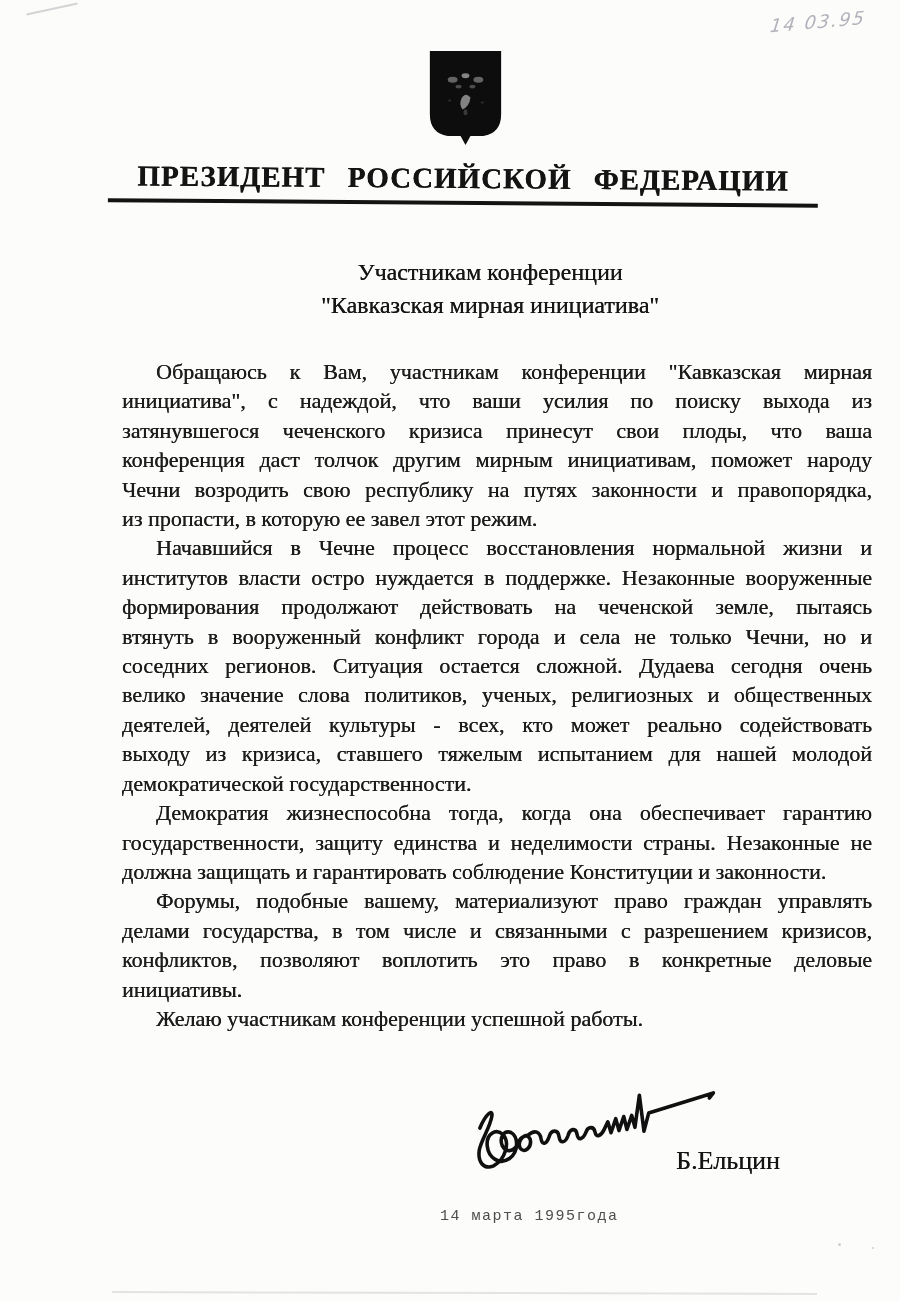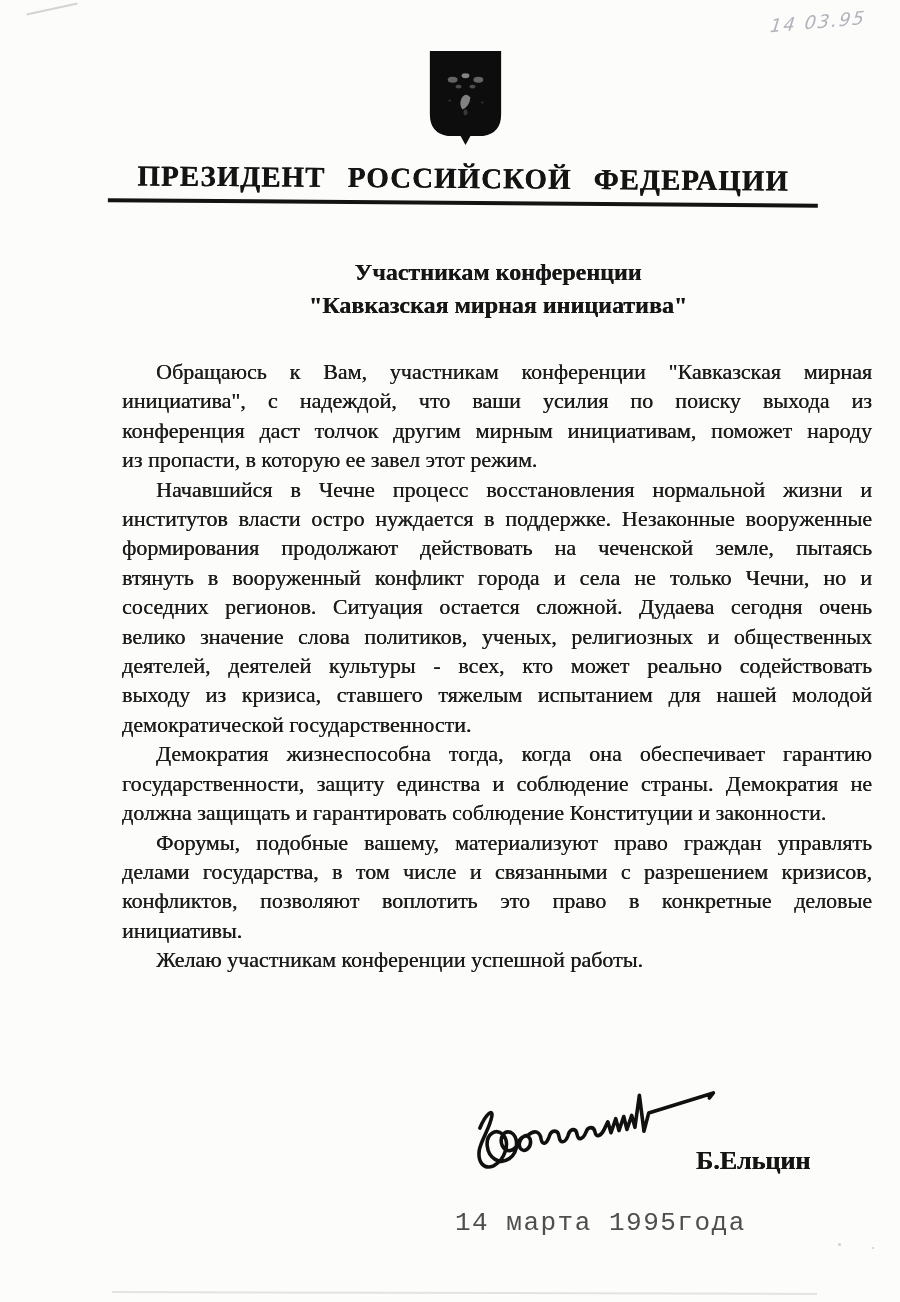--- a/index.html
+++ b/index.html
@@ -30,44 +30,44 @@
   .letterhead { position:absolute; left:108px; top:162px; width:710px; transform:rotate(0.45deg); }
   .lh-title {
     text-align:center; font-weight:bold; font-size:29px; line-height:32px;
     letter-spacing:1px; word-spacing:14px; color:#141414;
     text-shadow:0.4px 0 0 #141414;
     white-space:nowrap;
   }
   .lh-rule { height:4px; background:#131313; margin-top:7px; }
   
   .addressee {
-    position:absolute; left:248px; top:256px; width:500px;
-    text-align:center; font-weight:bold; font-size:24px; line-height:33px;
+    position:absolute; left:240px; top:256px; width:500px;
+    text-align:center; font-weight:normal; font-size:24px; line-height:33px;
     color:#161616; text-shadow:0.3px 0 0 #161616;
   }
   
   .body { position:absolute; left:122px; top:357px; width:750px;
     font-size:22px; line-height:29.4px; color:#1c1c1c;
     text-shadow:0.3px 0 0 #1c1c1c;
   }
   .line { text-align:justify; text-align-last:justify; }
   .line.last { text-align-last:left; }
   .line.first { text-indent:34px; }
   
   .sig { position:absolute; left:468px; top:1086px; width:256px; height:92px; transform:rotate(-1deg); }
   .signer {
     position:absolute; left:676px; top:1146px;
-    font-weight:bold; font-size:26px; color:#141414;
-    text-shadow:0.3px 0 0 #141414; white-space:nowrap;margin-left:20px;
+    font-weight:normal; font-size:26px; color:#141414;
+    text-shadow:0.3px 0 0 #141414; white-space:nowrap;
   }
   
   .dateline {
-    position:absolute; left:455px; top:1208px;
+    position:absolute; left:440px; top:1208px;
     font-family:"Liberation Mono", monospace;
-    font-size:26px; letter-spacing:1.5px; color:#4e4e4e;
+    font-size:15px; letter-spacing:1.5px; color:#4e4e4e;
     white-space:nowrap;
   }
   
   .bottom-line {
     position:absolute; left:112px; top:1292px; width:705px; height:2px;
     background:#d2d2d2; opacity:.6; transform:rotate(0.15deg);
   }
   .speck { position:absolute; background:#cfcfcf; border-radius:50%; }
   .speck.s1 { left:838px; top:1243px; width:3px; height:3px; }
   .speck.s2 { left:872px; top:1247px; width:2px; height:2px; }
@@ -101,37 +101,39 @@
 
   <div class="addressee">
     <div>Участникам конференции</div>
     <div>"Кавказская мирная инициатива"</div>
   </div>
 
   <div class="body">
       <div>
         <div class="line first">Обращаюсь к Вам, участникам конференции "Кавказская мирная</div>
         <div class="line">инициатива", с надеждой, что ваши усилия по поиску выхода из</div>
+        <div class="line">затянувшегося чеченского кризиса принесут свои плоды, что ваша</div>
         <div class="line">конференция даст толчок другим мирным инициативам, поможет народу</div>
+        <div class="line">Чечни возродить свою республику на путях законности и правопорядка,</div>
         <div class="line last">из пропасти, в которую ее завел этот режим.</div>
       </div>
       <div>
         <div class="line first">Начавшийся в Чечне процесс восстановления нормальной жизни и</div>
         <div class="line">институтов власти остро нуждается в поддержке. Незаконные вооруженные</div>
         <div class="line">формирования продолжают действовать на чеченской земле, пытаясь</div>
         <div class="line">втянуть в вооруженный конфликт города и села не только Чечни, но и</div>
         <div class="line">соседних регионов. Ситуация остается сложной. Дудаева сегодня очень</div>
         <div class="line">велико значение слова политиков, ученых, религиозных и общественных</div>
         <div class="line">деятелей, деятелей культуры - всех, кто может реально содействовать</div>
         <div class="line">выходу из кризиса, ставшего тяжелым испытанием для нашей молодой</div>
         <div class="line last">демократической государственности.</div>
       </div>
       <div>
         <div class="line first">Демократия жизнеспособна тогда, когда она обеспечивает гарантию</div>
-        <div class="line">государственности, защиту единства и соблюдение страны. Демократия не</div>
+        <div class="line">государственности, защиту единства и неделимости страны. Незаконные не</div>
         <div class="line last">должна защищать и гарантировать соблюдение Конституции и законности.</div>
       </div>
       <div>
         <div class="line first">Форумы, подобные вашему, материализуют право граждан управлять</div>
         <div class="line">делами государства, в том числе и связанными с разрешением кризисов,</div>
         <div class="line">конфликтов, позволяют воплотить это право в конкретные деловые</div>
         <div class="line last">инициативы.</div>
       </div>
       <div>
         <div class="line first last">Желаю участникам конференции успешной работы.</div>

